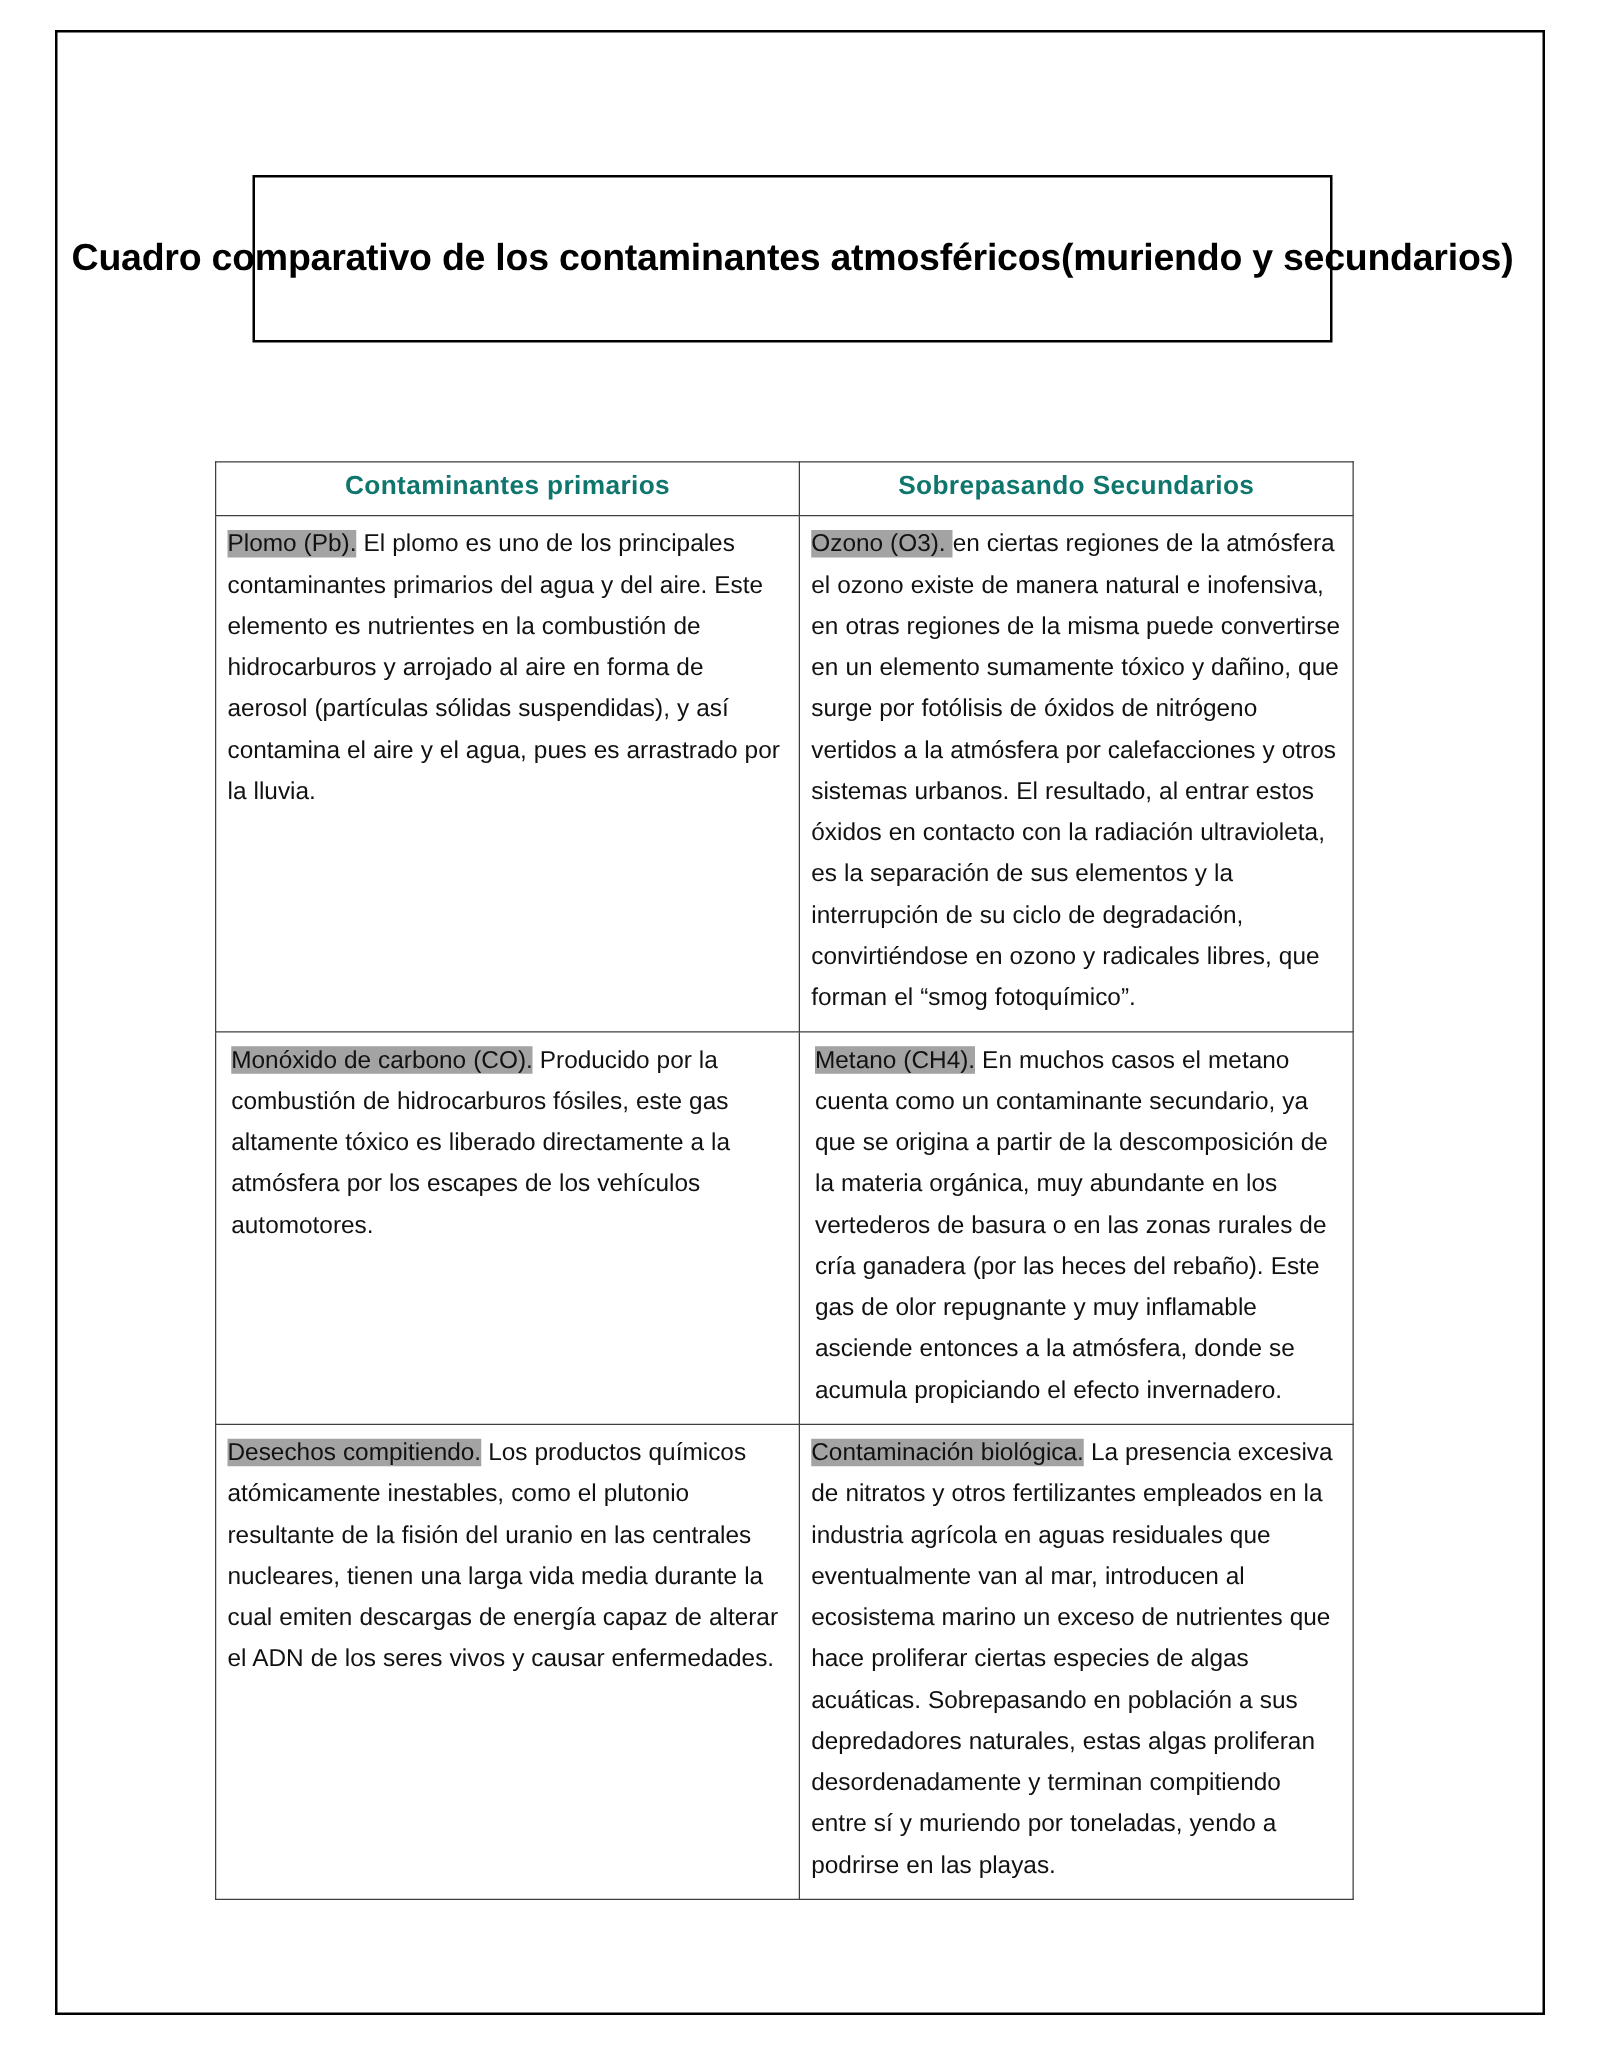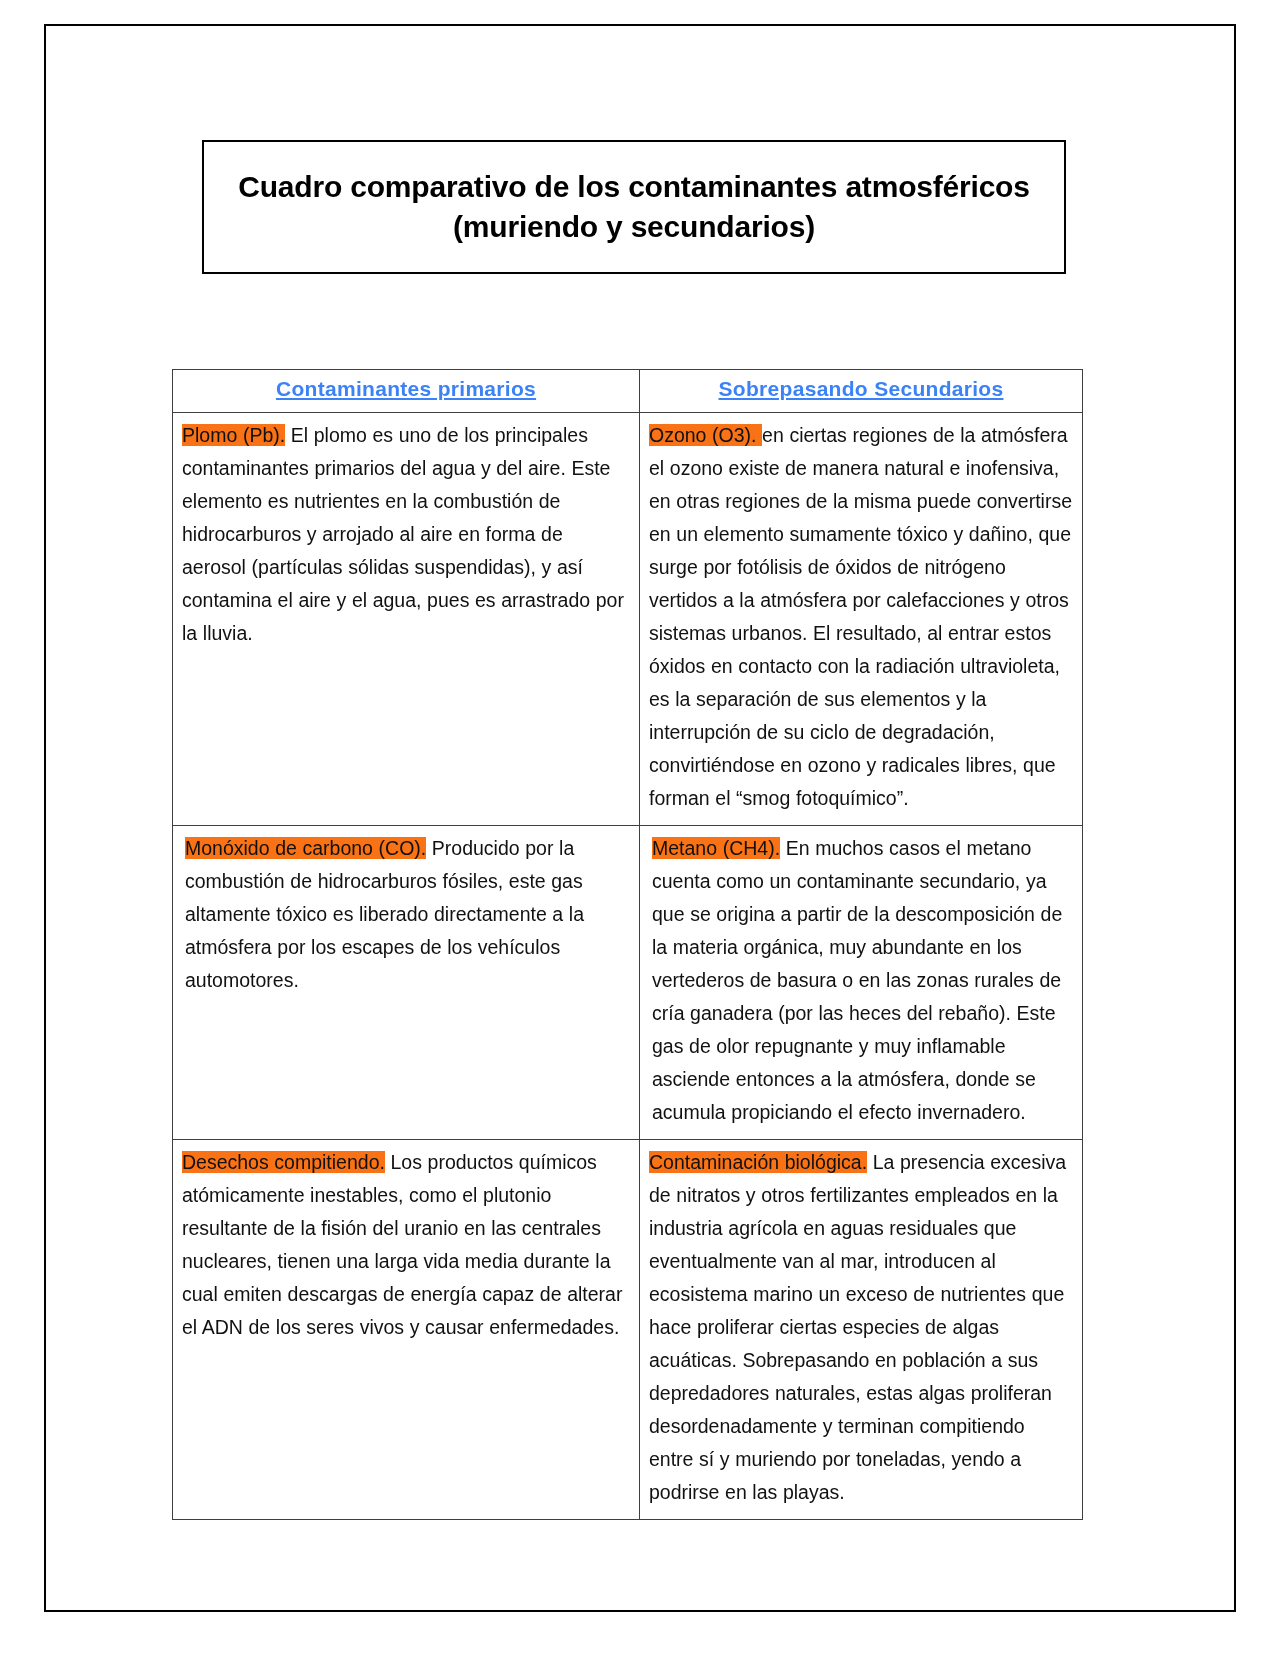--- a/index.html
+++ b/index.html
@@ -37,21 +37,21 @@
   
   .title-box {
     position: absolute;
     left: 156px;
     top: 114px;
     width: 864px;
     height: 134px;
     border: 2px solid #000000;
     box-sizing: border-box;
     display: flex;
-    flex-direction: column;
+    flex-direction: row;
     align-items: center;
     justify-content: center;
     padding: 0 4px;
   }
   .title-line {
     font-family: "Liberation Sans Narrow", "Liberation Sans", sans-serif;
     font-weight: bold;
     font-size: 30px;
     line-height: 40px;
     letter-spacing: -0.2px;
@@ -83,35 +83,34 @@
 
   .hdr-cell {
     padding-top: 8px;
     padding-bottom: 8px;
   }
   .hdr-text {
     font-family: "Liberation Sans Narrow", "Liberation Sans", sans-serif;
     font-weight: bold;
     font-size: 21px;
     line-height: 26px;
-    color: #3b82f6;
+    color: #0f766e;
     letter-spacing: 0.3px;
-    text-decoration: underline;
   }
 
   .body-text {
     font-family: "Liberation Sans", sans-serif;
     font-size: 19.5px;
     line-height: 33px;
     color: #111111;
     text-align: left;
     word-spacing: 0.2px;
   }
   .hl {
-    background: #f97316;
+    background: #a3a3a3;
   }
 
   
   tr.row1 td { height: 352px; }
   tr.row2 td { height: 262px; padding-left: 12px; }
   tr.row3 td { height: 320px; }
 </style>
 </head>
 <body>
 

